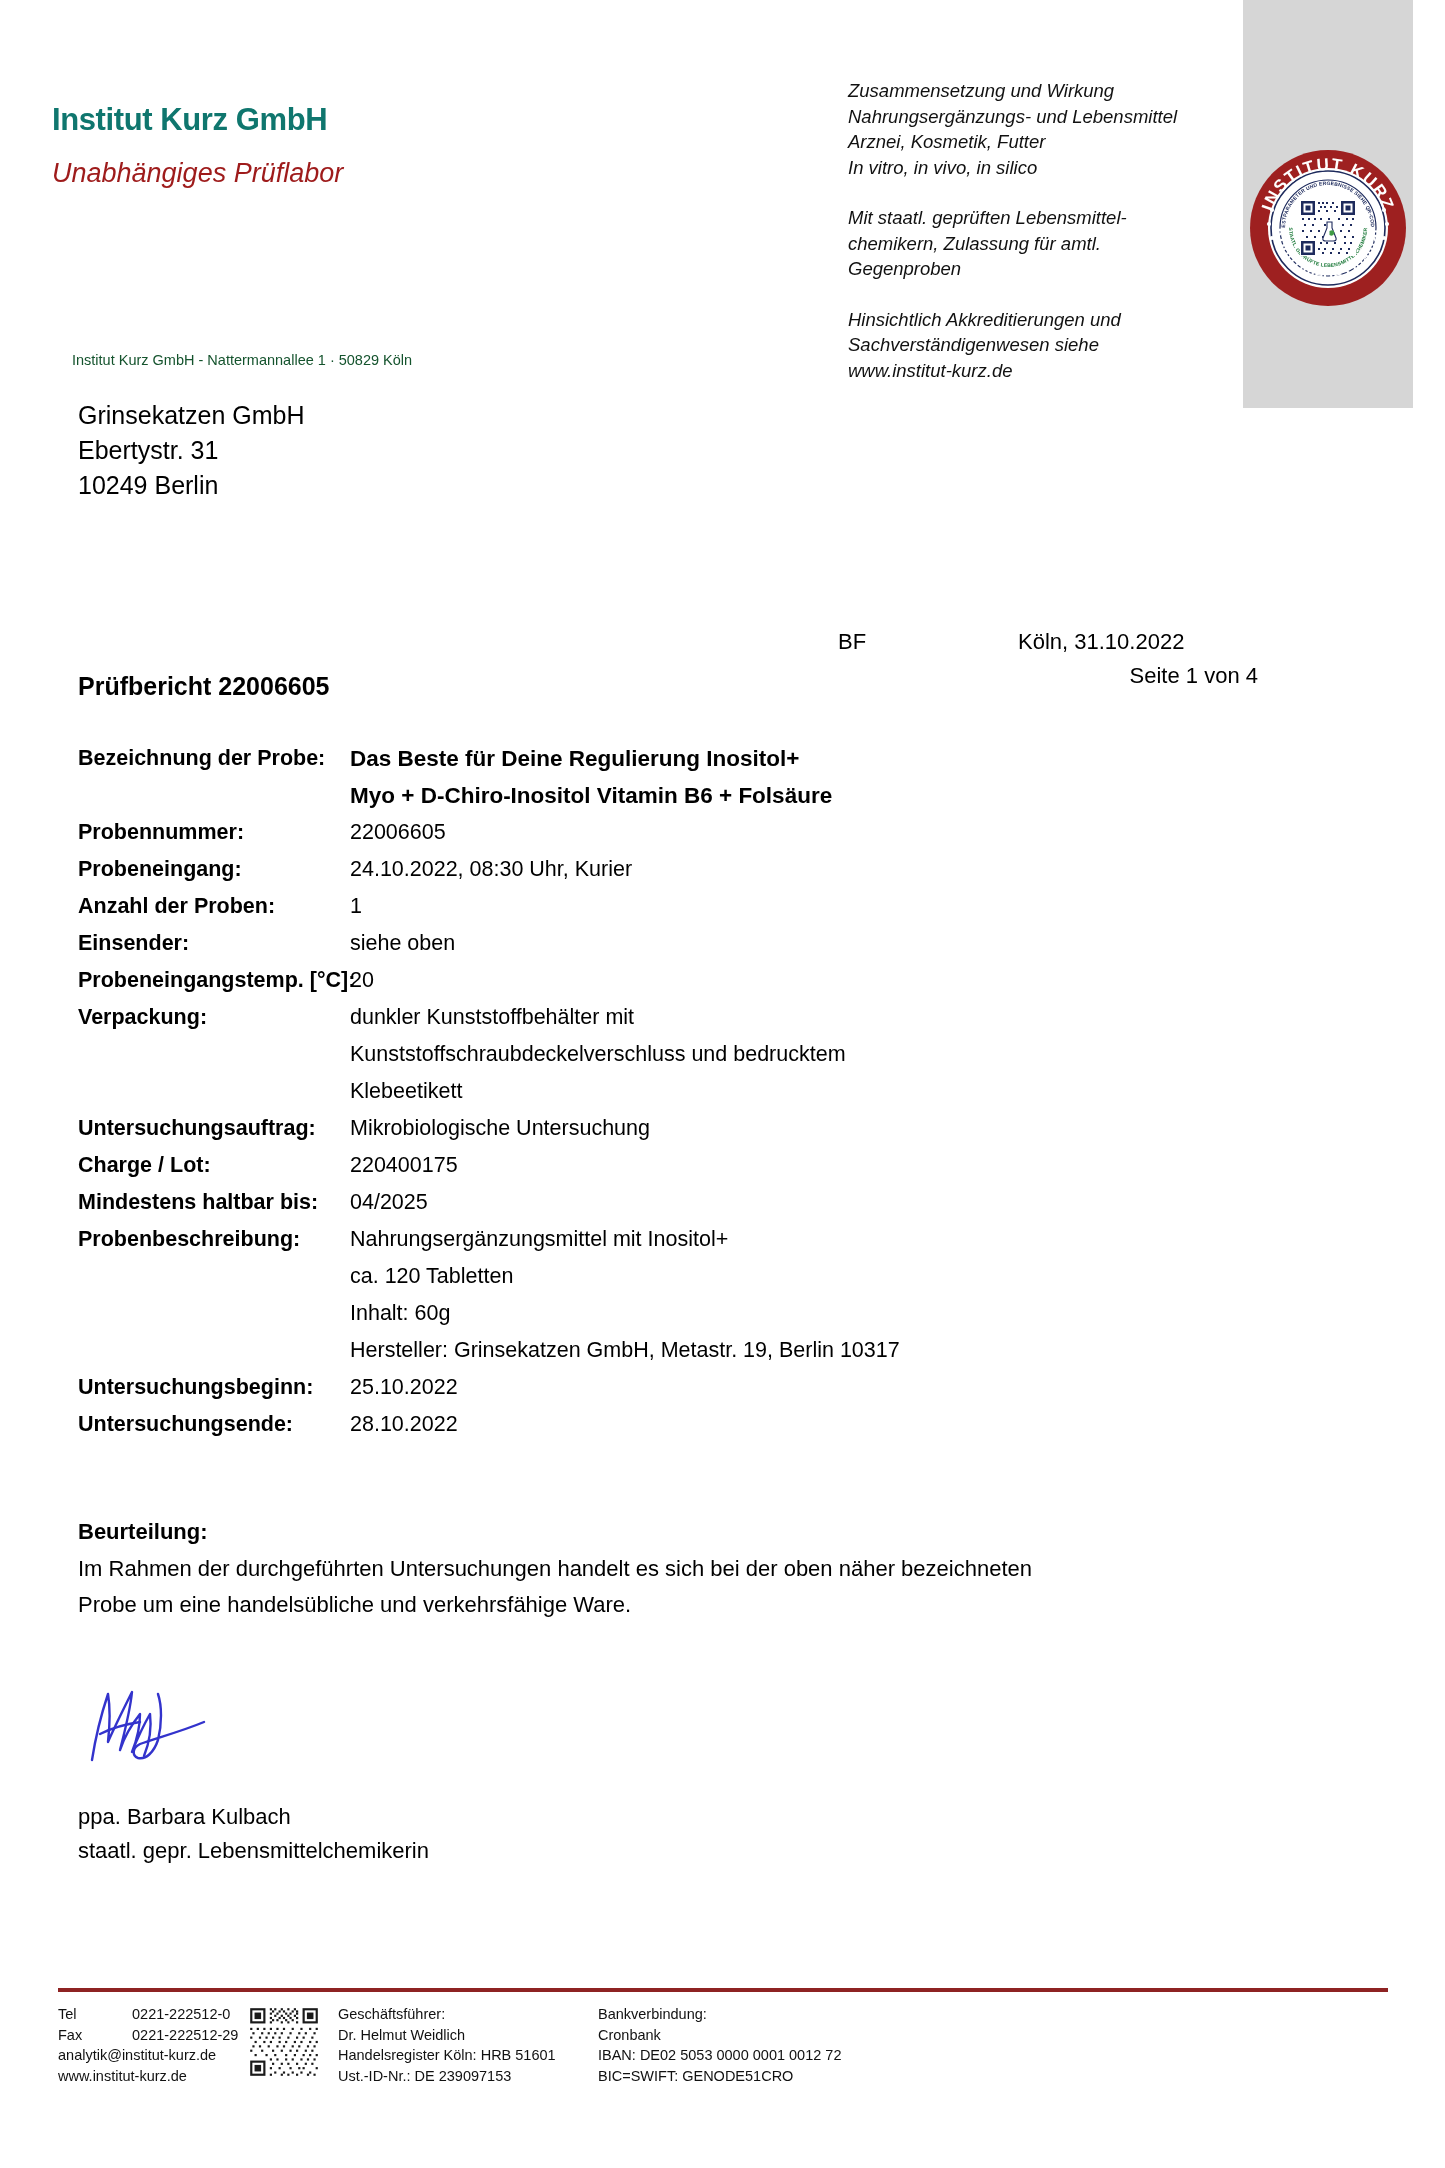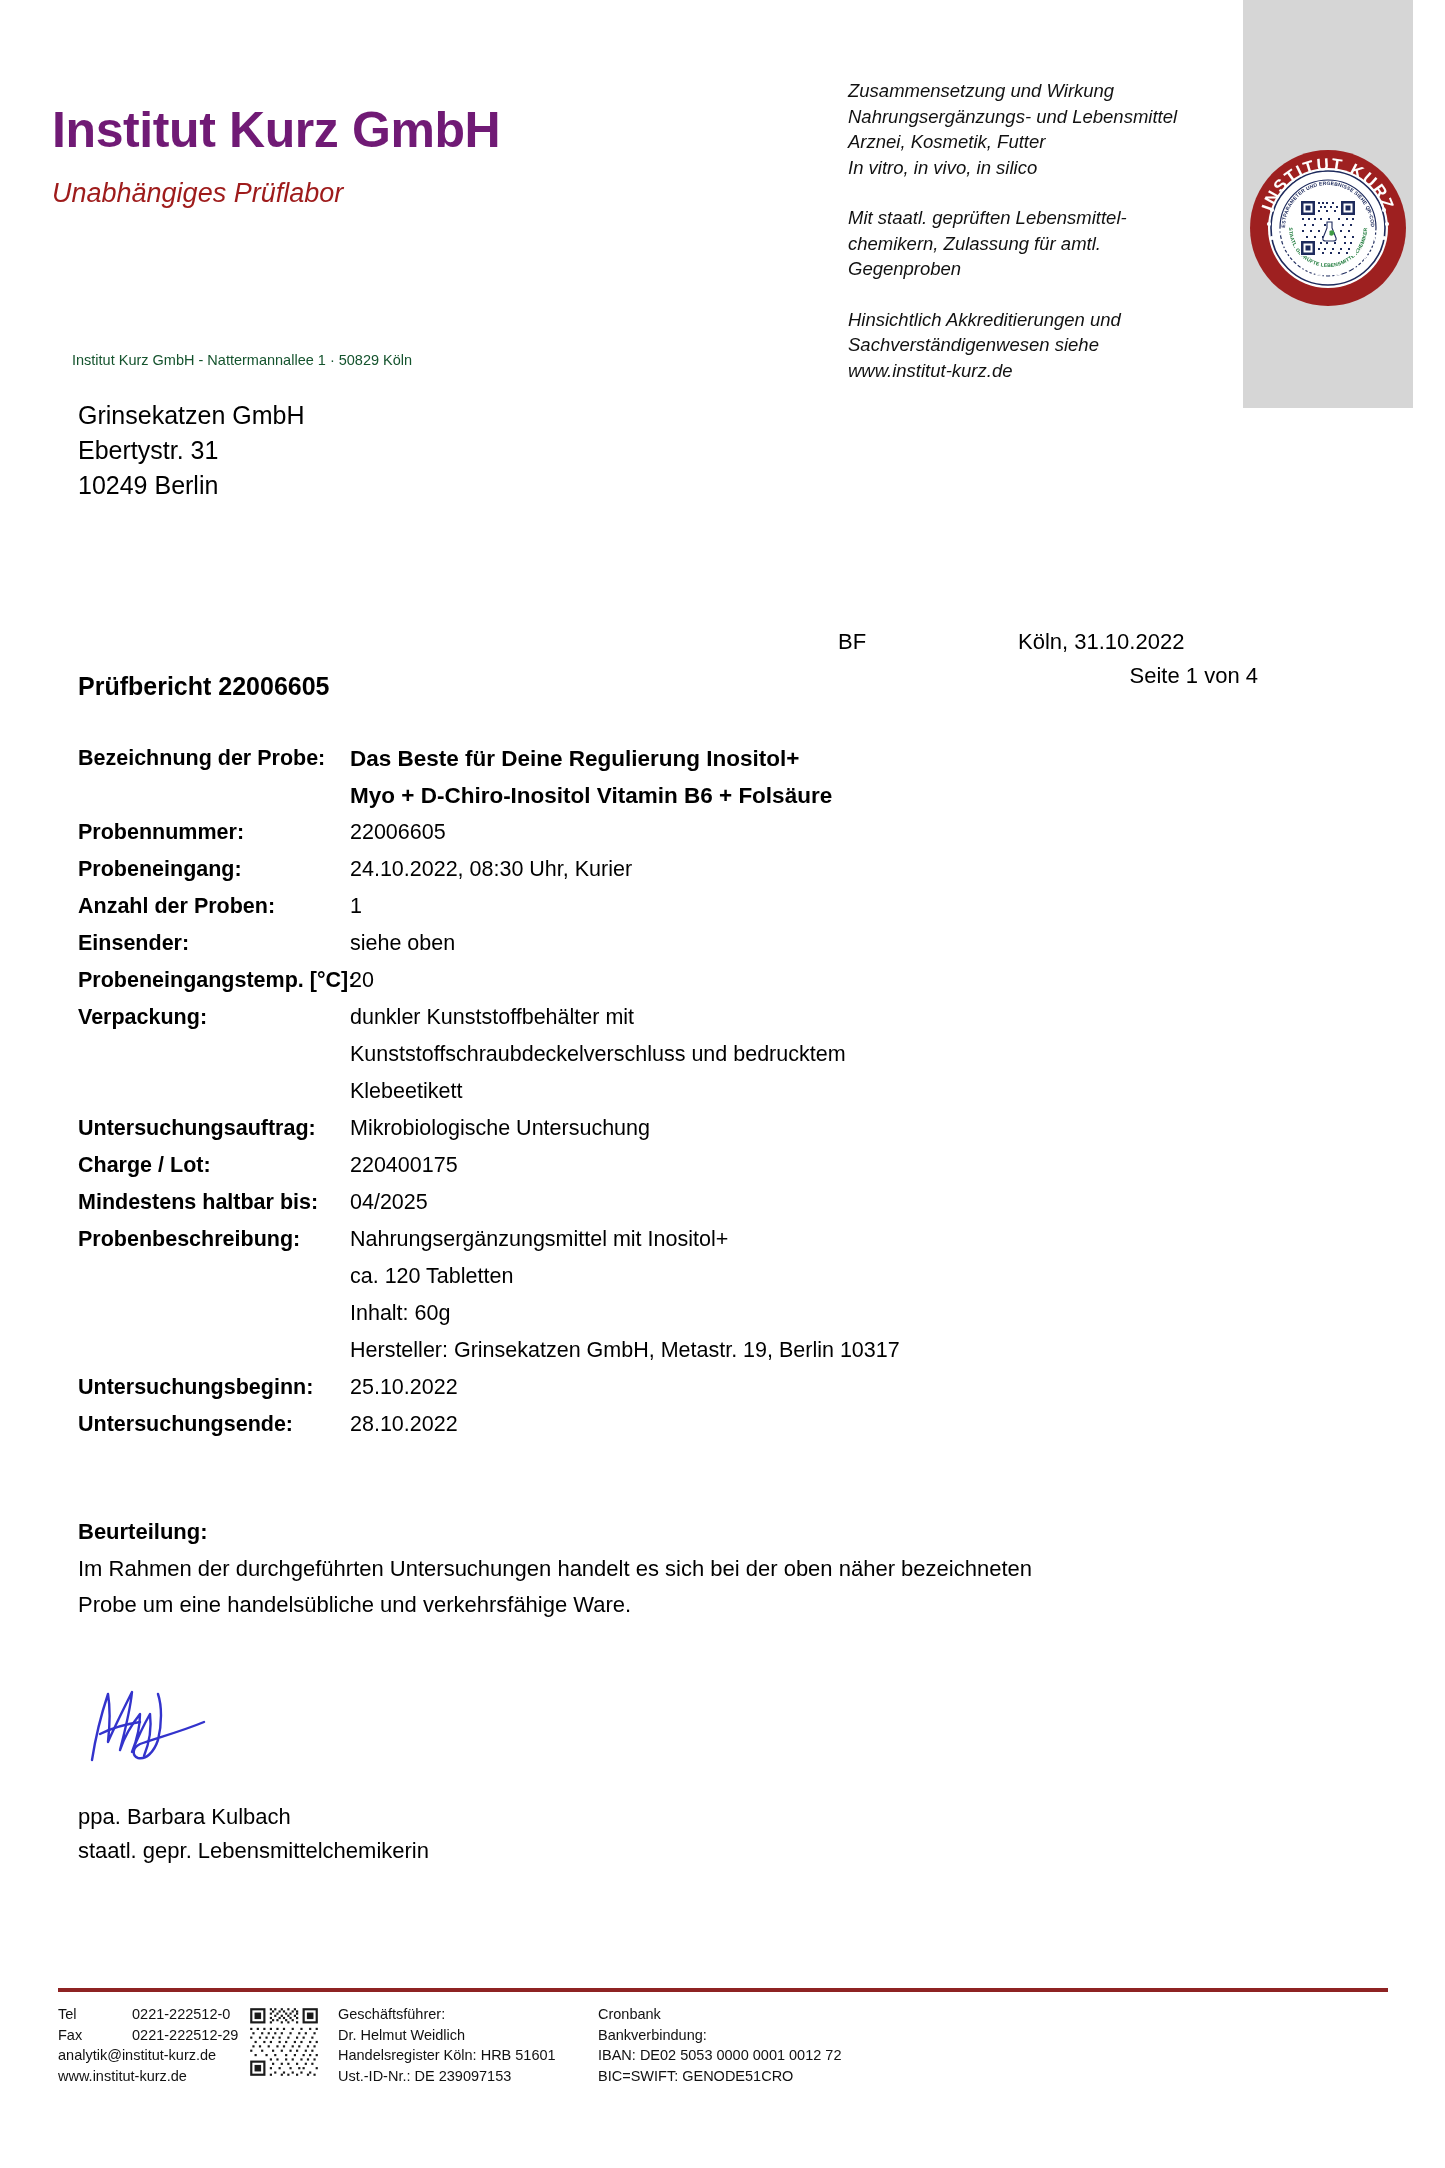--- a/index.html
+++ b/index.html
@@ -41,23 +41,23 @@
   .seal-svg { display: block; width: 160px; height: 160px; }
 
   
   .logo-block {
     position: absolute;
     left: 52px;
     top: 104px;
     width: 520px;
   }
   .logo-main {
-    font-size: 50px;
+    font-size: 31px;
     font-weight: bold;
-    color: #701a75;
+    color: #0f766e;
     letter-spacing: -0.4px;
     line-height: 1.05;
     white-space: nowrap;
   }
   .logo-sub {
     font-size: 27px;
     font-weight: normal;
     color: #9e1b1b;
     line-height: 1.2;
     margin-top: 20px;
@@ -628,20 +628,20 @@
     </div>
 
     <div class="fcol-mgmt">
       <div class="fline">Geschäftsführer:</div>
       <div class="fline">Dr. Helmut  Weidlich</div>
       <div class="fline">Handelsregister Köln: HRB 51601</div>
       <div class="fline">Ust.-ID-Nr.: DE 239097153</div>
     </div>
 
     <div class="fcol-bank">
+      <div class="fline">Bankverbindung:</div>
       <div class="fline">Cronbank</div>
-      <div class="fline">Bankverbindung:</div>
       <div class="fline">IBAN: DE02 5053 0000 0001 0012 72</div>
       <div class="fline">BIC=SWIFT: GENODE51CRO</div>
     </div>
   </div>
 
 </div>
 
 </body></html>

